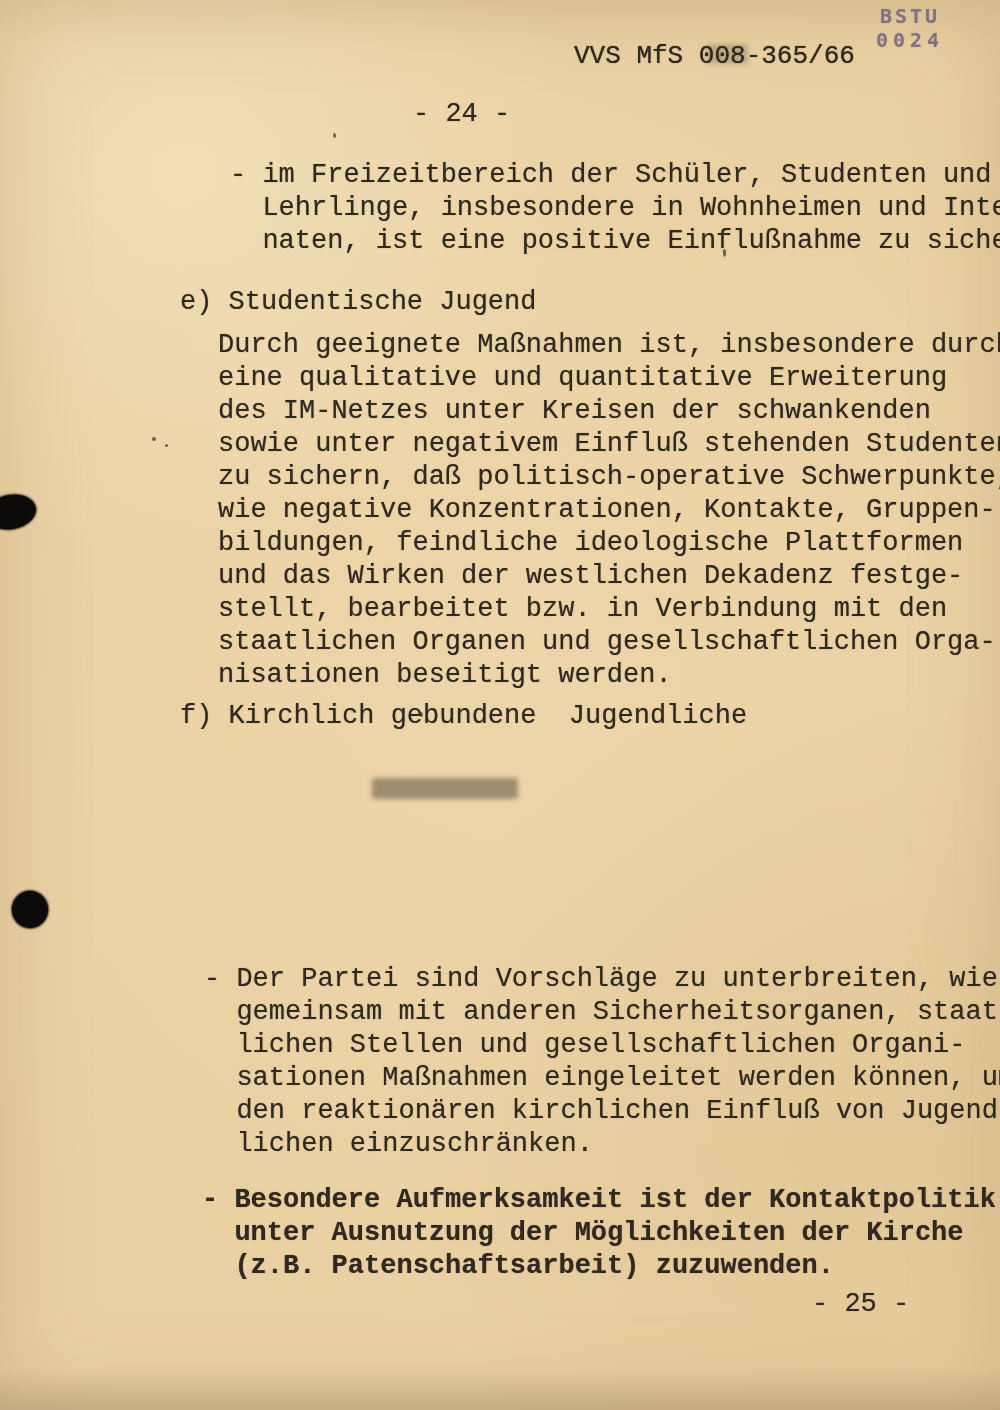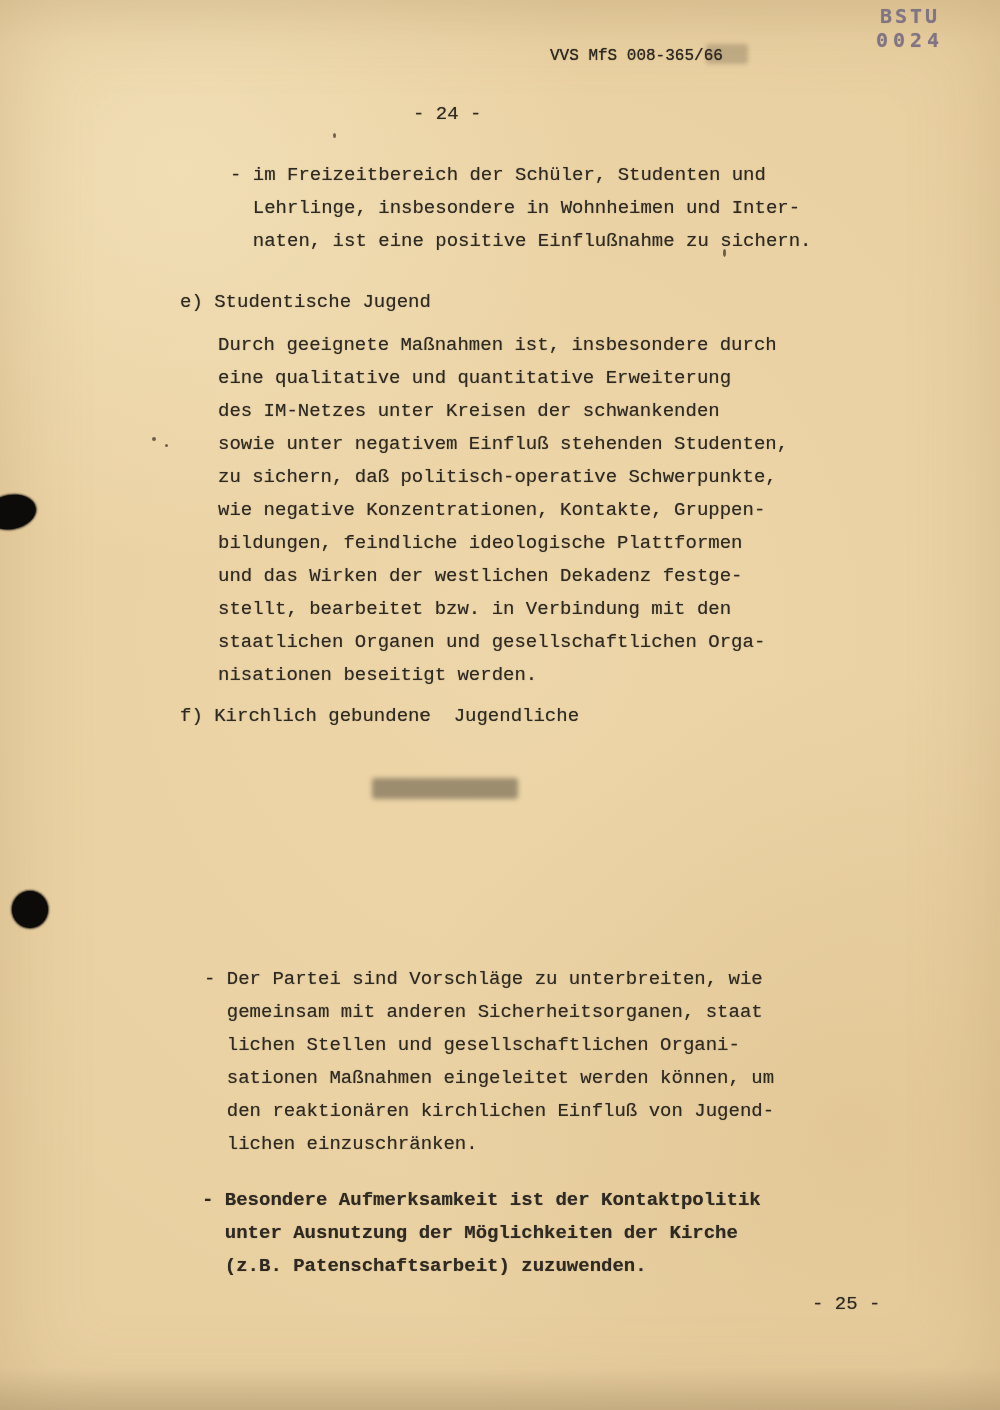--- a/index.html
+++ b/index.html
@@ -17,26 +17,26 @@
       radial-gradient(ellipse 70% 50% at 85% 80%, rgba(196,158,100,.18), rgba(196,158,100,0) 65%),
       radial-gradient(ellipse 90% 70% at 50% 45%, rgba(255,240,205,.18), rgba(255,240,205,0) 75%),
       linear-gradient(180deg, rgba(170,140,95,.10) 0%, rgba(170,140,95,0) 3%, rgba(170,140,95,0) 97%, rgba(130,110,80,.28) 100%);
     box-shadow: inset 0 0 90px rgba(150,118,70,.25);
     font-family:"Liberation Mono","DejaVu Sans Mono",monospace;
     color:#2e2a22;
   }
   .tw{
     position:absolute;
     white-space:pre;
-    font-size:19px;
+    font-size:27px;
     line-height:33px;
     letter-spacing:0;
     text-shadow:0 0 1px rgba(46,42,34,.55);
   }
-  .doc-number{font-size:16px; text-shadow:0 0 1px rgba(30,26,20,.85);}
+  .doc-number{font-size:26px; text-shadow:0 0 1px rgba(30,26,20,.85);margin-left:24px;}
   .stamp{
     position:absolute;
     text-align:center;
     color:#7c7183;
     font-family:"DejaVu Sans Mono",monospace;
     font-weight:bold;
     opacity:.95;
     text-shadow:0 0 1px rgba(124,113,131,.6);
   }
   .stamp .s1{font-size:20px;line-height:22px;letter-spacing:3px;}

